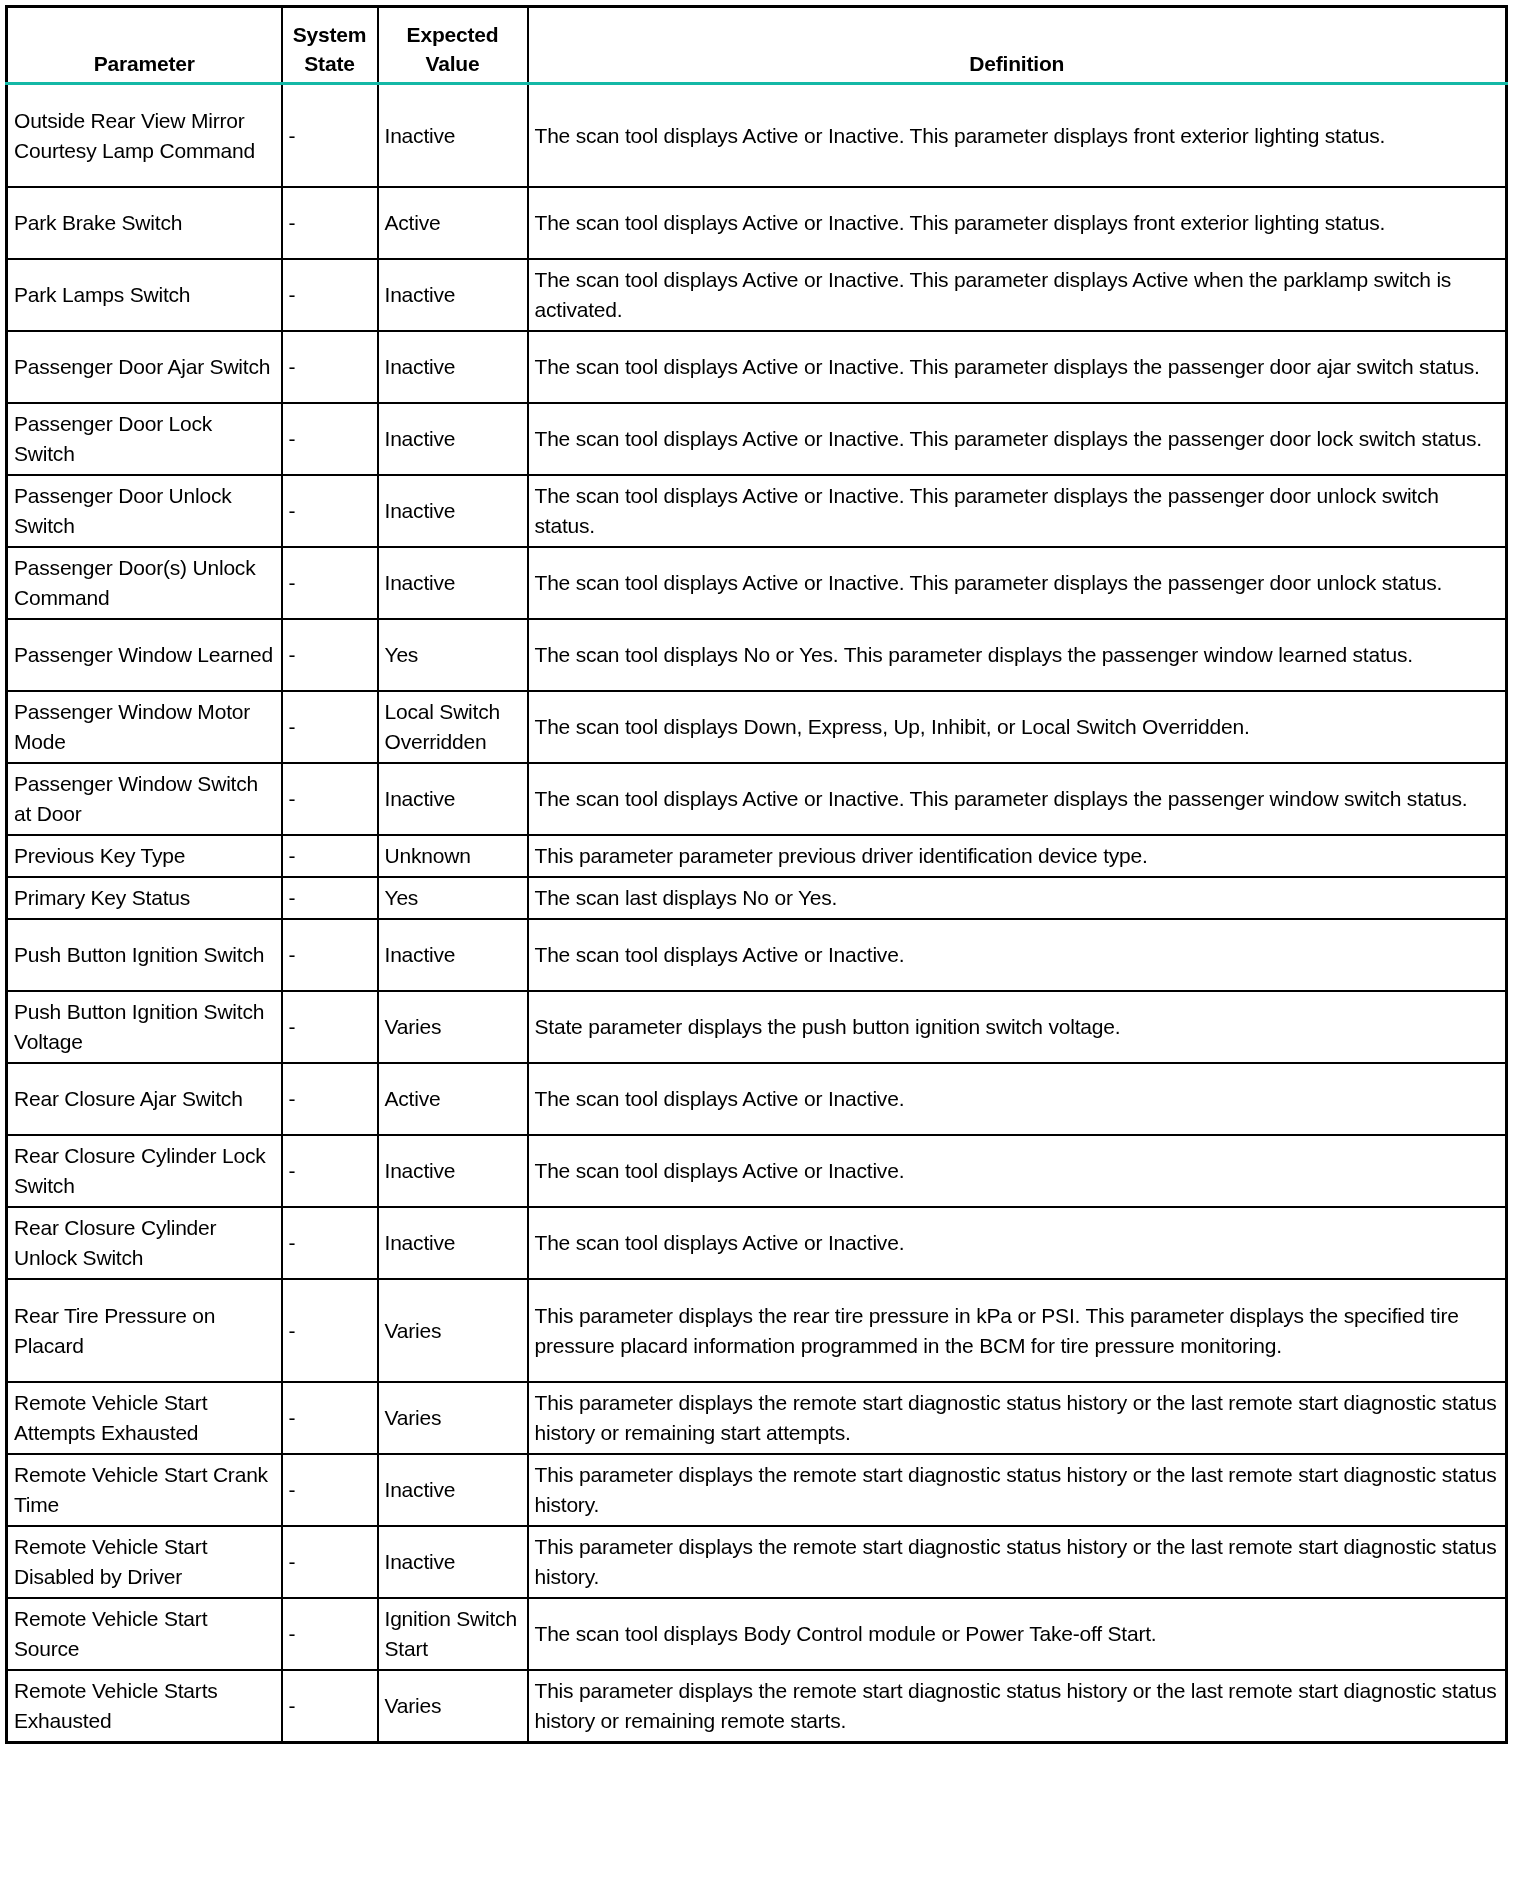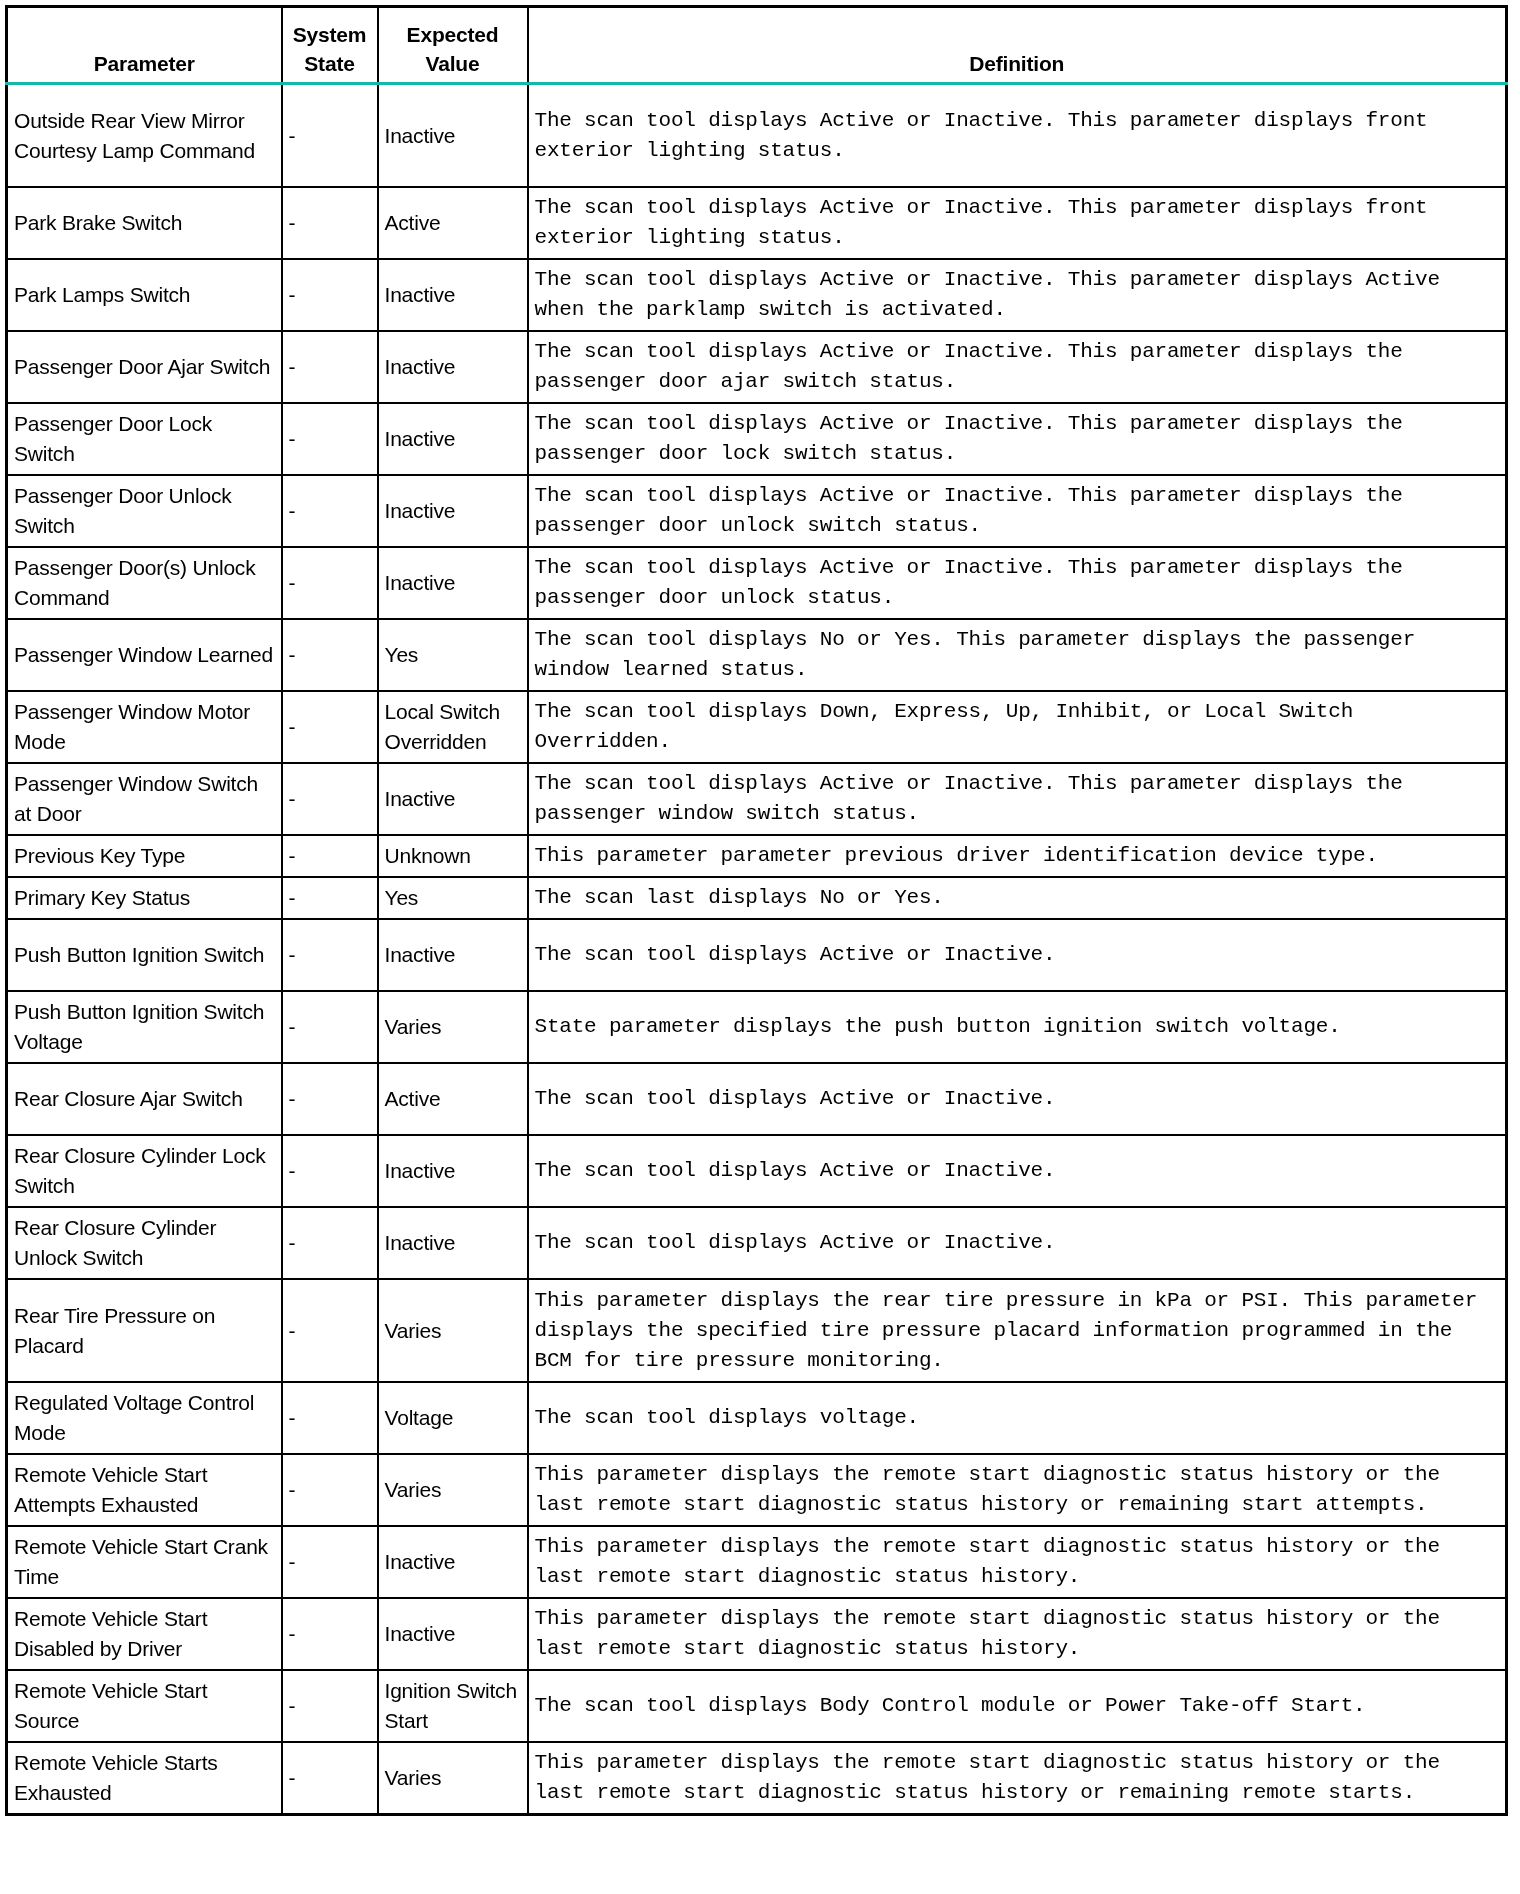--- a/index.html
+++ b/index.html
@@ -41,21 +41,21 @@
     vertical-align: bottom;
     height: 70px;
     padding-bottom: 4px;
     line-height: 29px;
     border-bottom: 3px solid #14b8a6;
   }
   .col-param { width: 275px; }
   .col-state { width: 96px; }
   .col-expected { width: 150px; }
   .col-def { width: auto; }
-  .param-table td.def { padding-left: 6px; padding-right: 8px; font-family: Liberation Mono, monospace; }
+  .param-table td.def { padding-left: 6px; padding-right: 8px; }
   tr.h3 td { height: 101px; }
   tr.h2 td { height: 70px; }
   tr.h1 td { height: 40px; }
 </style>
 </head>
 <body>
 
 <table class="param-table">
   <colgroup>
     <col class="col-param">
@@ -174,26 +174,20 @@
       <td>Inactive</td>
       <td class="def">The scan tool displays Active or Inactive.</td>
     </tr>
     <tr class="h3">
       <td>Rear Tire Pressure on Placard</td>
       <td>-</td>
       <td>Varies</td>
       <td class="def">This parameter displays the rear tire pressure in kPa or PSI. This parameter displays the specified tire pressure placard information programmed in the BCM for tire pressure monitoring.</td>
     </tr>
     <tr class="h2">
-      <td>Regulated Voltage Control Mode</td>
-      <td>-</td>
-      <td>Voltage</td>
-      <td class="def">The scan tool displays voltage.</td>
-    </tr>
-    <tr class="h2">
       <td>Remote Vehicle Start Attempts Exhausted</td>
       <td>-</td>
       <td>Varies</td>
       <td class="def">This parameter displays the remote start diagnostic status history or the last remote start diagnostic status history or remaining start attempts.</td>
     </tr>
     <tr class="h2">
       <td>Remote Vehicle Start Crank Time</td>
       <td>-</td>
       <td>Inactive</td>
       <td class="def">This parameter displays the remote start diagnostic status history or the last remote start diagnostic status history.</td>

